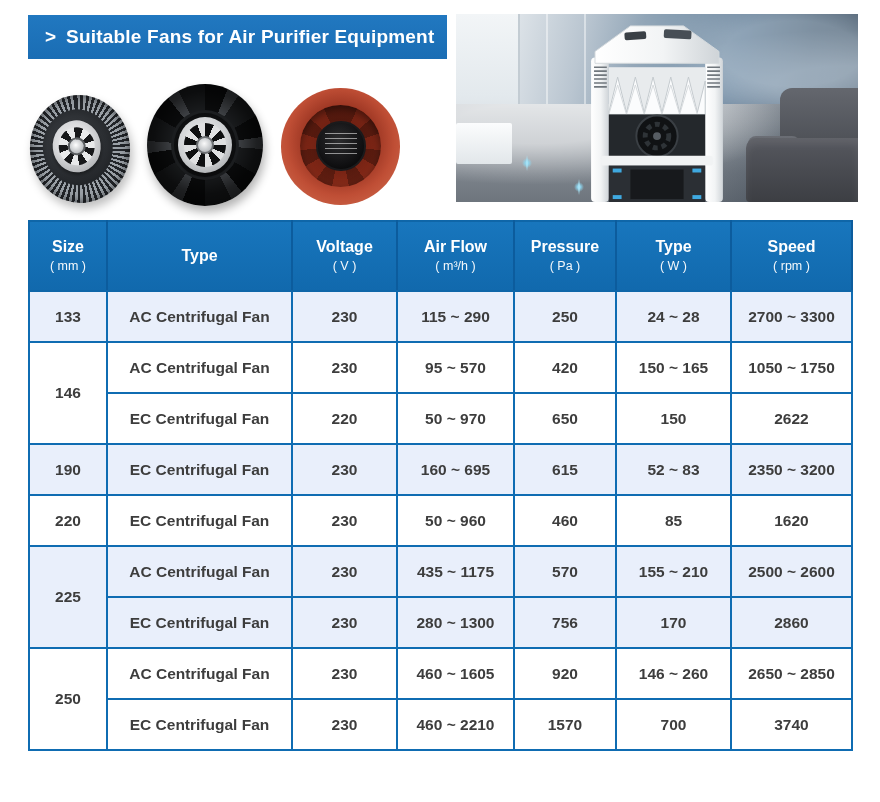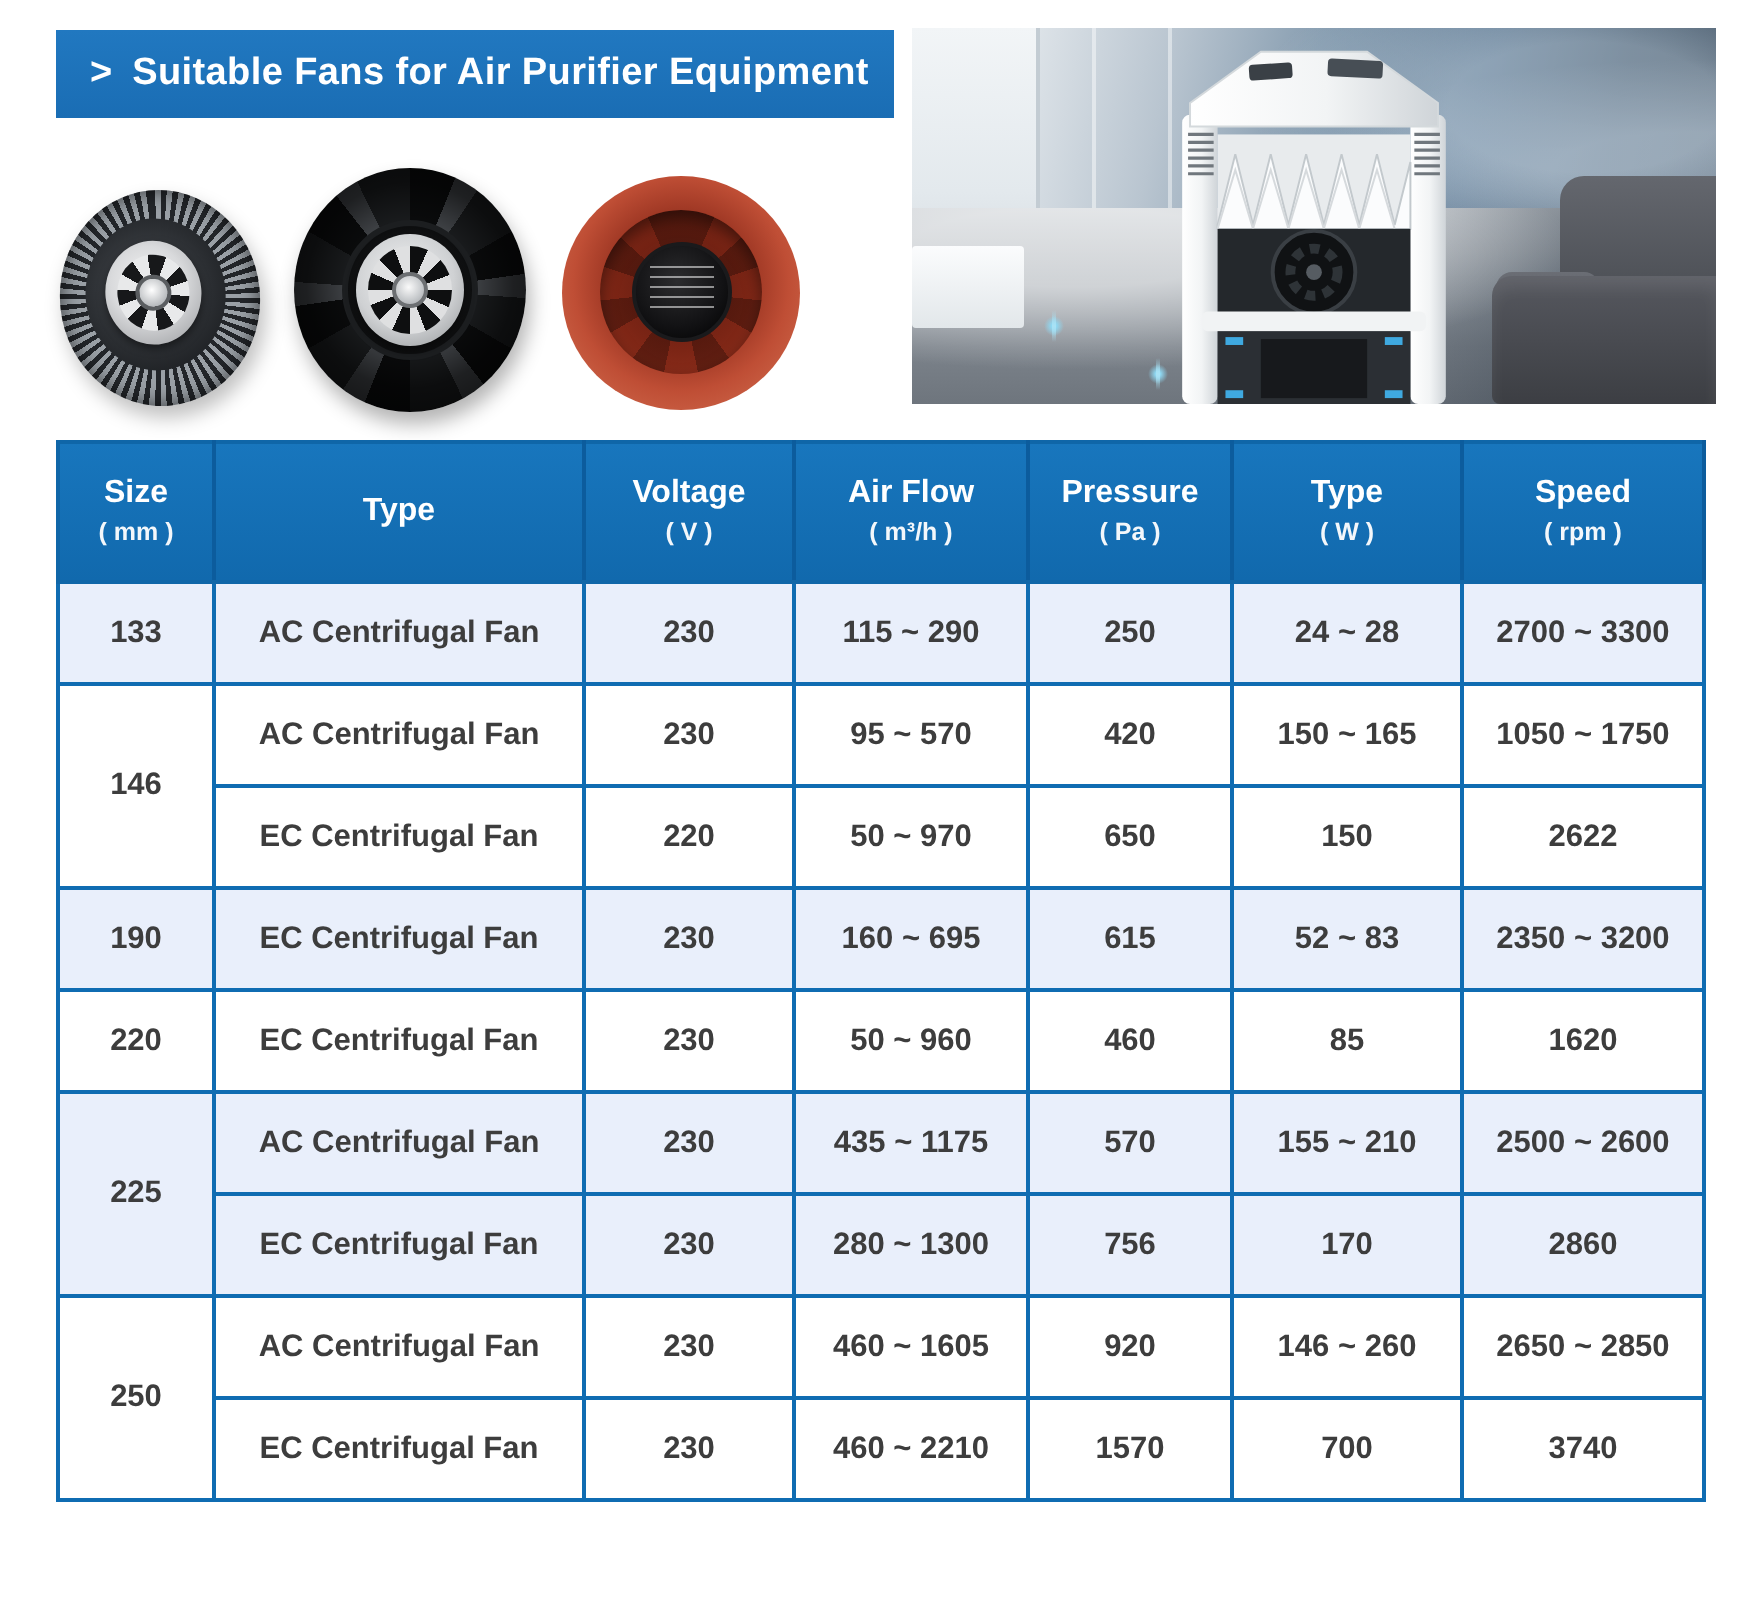--- a/index.html
+++ b/index.html
@@ -106,21 +106,21 @@
   
   #spec-table { position:absolute; left:28px; top:220px; width:823px;
     border-collapse:collapse; table-layout:fixed;padding-left:28px; }
   #spec-table col.c1{width:78px;} #spec-table col.c2{width:185px;} #spec-table col.c3{width:105px;}
   #spec-table col.c4{width:117px;} #spec-table col.c5{width:102px;} #spec-table col.c6{width:115px;}
   #spec-table col.c7{width:121px;}
   #spec-table th { height:70px; background:linear-gradient(180deg,#1876bd,#1169ad);
     color:#fff; font-weight:bold; border:2px solid #0f66a8; border-right-color:#0c5c9d;
     vertical-align:middle; text-align:center; }
   #spec-table th .h-label { font-size:16px; line-height:20px; }
-  #spec-table th .h-unit  { font-size:12.5px; line-height:18px; font-weight:bold; opacity:.95; }
+  #spec-table th .h-unit  { font-size:12.5px; line-height:18px; font-weight:normal; opacity:.95; }
   #spec-table td { height:51px; border:2px solid #0f6cb2; text-align:center; vertical-align:middle;
     font-size:15.5px; font-weight:bold; color:#3d3d3d; background:#fff; }
   #spec-table tr.blue td { background:#e9effb; }
   #spec-table td.size-cell { font-size:15.5px;margin-left:44px; }
 </style>
 </head>
 <body>
 
 <div id="page">
 

